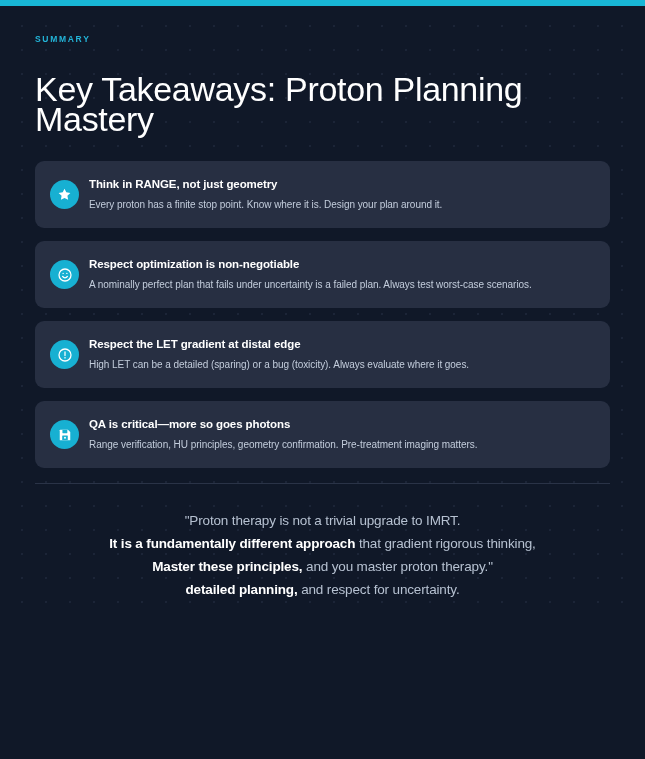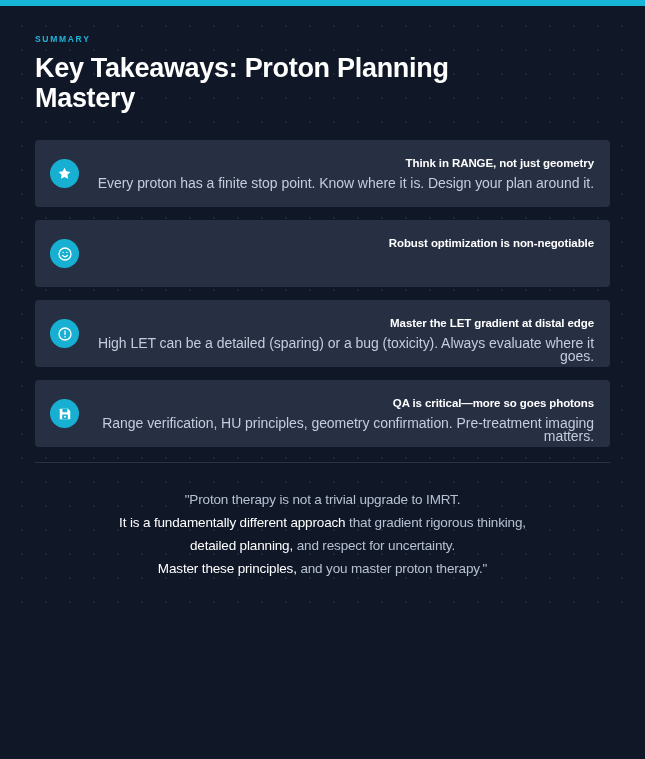--- a/index.html
+++ b/index.html
@@ -46,42 +46,41 @@
   .eyebrow {
     margin-top: 33px;
     font-size: 8.5px;
     font-weight: bold;
     letter-spacing: 1.7px;
     color: #23b4d8;
     line-height: 12px;
   }
 
   .headline {
-    margin-top: 8px;
-    font-size: 27px;
+    margin-top: 29px;
+    font-size: 34px;
     line-height: 30px;
-    font-weight: bold;
+    font-weight: normal;
     color: #ffffff;
     letter-spacing: -0.3px;
     max-width: 520px;
   }
 
   .cards {
     margin-top: 27px;
   }
 
   .card {
     position: relative;
     width: 575px;
     height: 67px;
     background: #272f42;
-    border-radius: 4px;
+    border-radius: 9px;
     margin-bottom: 13px;
     box-sizing: border-box;
-    text-align: right;
   }
 
   .badge {
     position: absolute;
     left: 15px;
     top: 19px;
     width: 29px;
     height: 29px;
     border-radius: 50%;
     background: #17b0d2;
@@ -101,21 +100,21 @@
   .card-title {
     font-size: 11.5px;
     font-weight: bold;
     color: #ffffff;
     line-height: 16px;
     letter-spacing: -0.1px;
   }
 
   .card-desc {
     margin-top: 6px;
-    font-size: 14px;
+    font-size: 10px;
     color: #c3cddc;
     line-height: 13px;
     letter-spacing: -0.05px;
   }
 
   .divider {
     margin-top: 15px;
     width: 575px;
     height: 1px;
     background: #2a3347;
@@ -124,21 +123,21 @@
   .quote {
     margin-top: 25px;
     text-align: center;
     font-size: 13.5px;
     line-height: 23px;
     color: #b6c1d1;
     letter-spacing: -0.15px;
   }
   .quote b {
     color: #ffffff;
-    font-weight: normal;
+    font-weight: bold;
     text-align: center;
   }
   .quote .ln { display: block; }
 
   .footer-mark {
     position: absolute;
     left: 456px;
     top: 725px;
     height: 13px;
     background: #ffffff;
@@ -181,34 +180,35 @@
       <div class="card">
         <div class="badge">
           <svg width="16" height="16" viewBox="0 0 24 24" fill="none" stroke="#ffffff" stroke-width="1.9" aria-hidden="true">
             <circle cx="12" cy="12" r="9"></circle>
             <path d="M8.4 14.2c.9 1.3 2.1 2 3.6 2s2.7-.7 3.6-2" stroke-linecap="round"></path>
             <circle cx="9.2" cy="9.6" r="1.05" fill="#ffffff" stroke="none"></circle>
             <circle cx="14.8" cy="9.6" r="1.05" fill="#ffffff" stroke="none"></circle>
           </svg>
         </div>
         <div class="card-text">
-          <div class="card-title">Robust optimization is non-negotiable</div>
+          <div class="card-title">Respect optimization is non-negotiable</div>
+          <div class="card-desc">A nominally perfect plan that fails under uncertainty is a failed plan. Always test worst-case scenarios.</div>
         </div>
       </div>
 
       <div class="card">
         <div class="badge">
           <svg width="16" height="16" viewBox="0 0 24 24" fill="none" stroke="#ffffff" stroke-width="1.9" aria-hidden="true">
             <circle cx="12" cy="12" r="9"></circle>
             <path d="M12 7.4v5.4" stroke-linecap="round"></path>
             <circle cx="12" cy="16.3" r="1.15" fill="#ffffff" stroke="none"></circle>
           </svg>
         </div>
         <div class="card-text">
-          <div class="card-title">Master the LET gradient at distal edge</div>
+          <div class="card-title">Respect the LET gradient at distal edge</div>
           <div class="card-desc">High LET can be a detailed (sparing) or a bug (toxicity). Always evaluate where it goes.</div>
         </div>
       </div>
 
       <div class="card">
         <div class="badge">
           <svg width="14" height="14" viewBox="0 0 24 24" fill="#ffffff" aria-hidden="true">
             <path d="M4 3h13l4 4v14a0 0 0 0 1 0 0H4a1 1 0 0 1-1-1V4a1 1 0 0 1 1-1z"></path>
             <rect x="7.6" y="3.4" width="8.4" height="5.6" rx="0.7" fill="#17b0d2"></rect>
             <rect x="7.2" y="13" width="9.6" height="7.6" rx="0.9" fill="#17b0d2"></rect>
@@ -221,21 +221,21 @@
         </div>
       </div>
 
     </div>
 
     <div class="divider"></div>
 
     <div class="quote">
       <span class="ln">"Proton therapy is not a trivial upgrade to IMRT.</span>
       <span class="ln"><b>It is a fundamentally different approach</b><span> that gradient rigorous thinking,</span></span>
+      <span class="ln"><b>Master these principles,</b><span> and you master proton therapy."</span></span>
       <span class="ln"><b>detailed planning,</b><span> and respect for uncertainty.</span></span>
-      <span class="ln"><b>Master these principles,</b><span> and you master proton therapy."</span></span>
     </div>
 
   </div>
 
   <div class="footer-mark">☒□□□□□□☒☒□□☒□☒☒□☒□☒☒□☒☒☒□</div>
 
 </div>
 
 </body></html>

